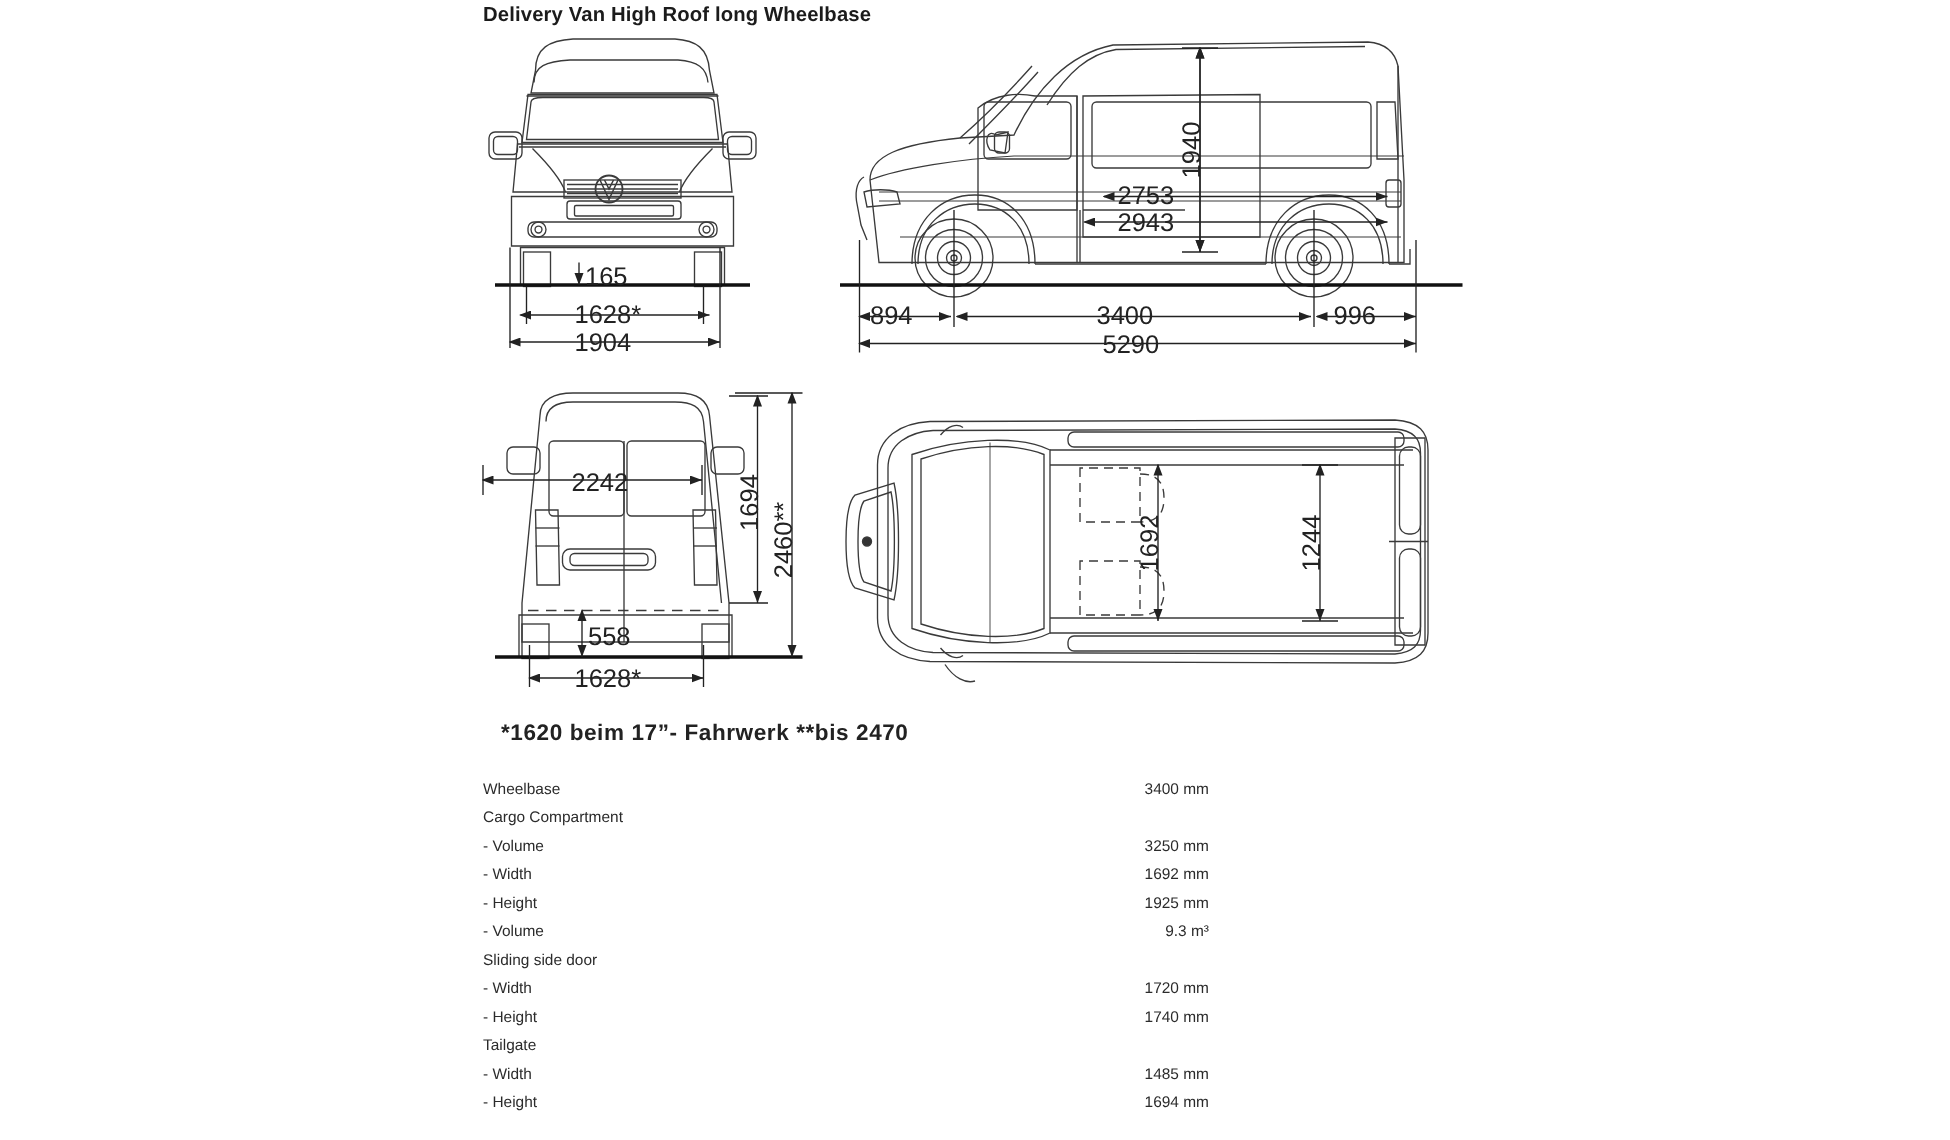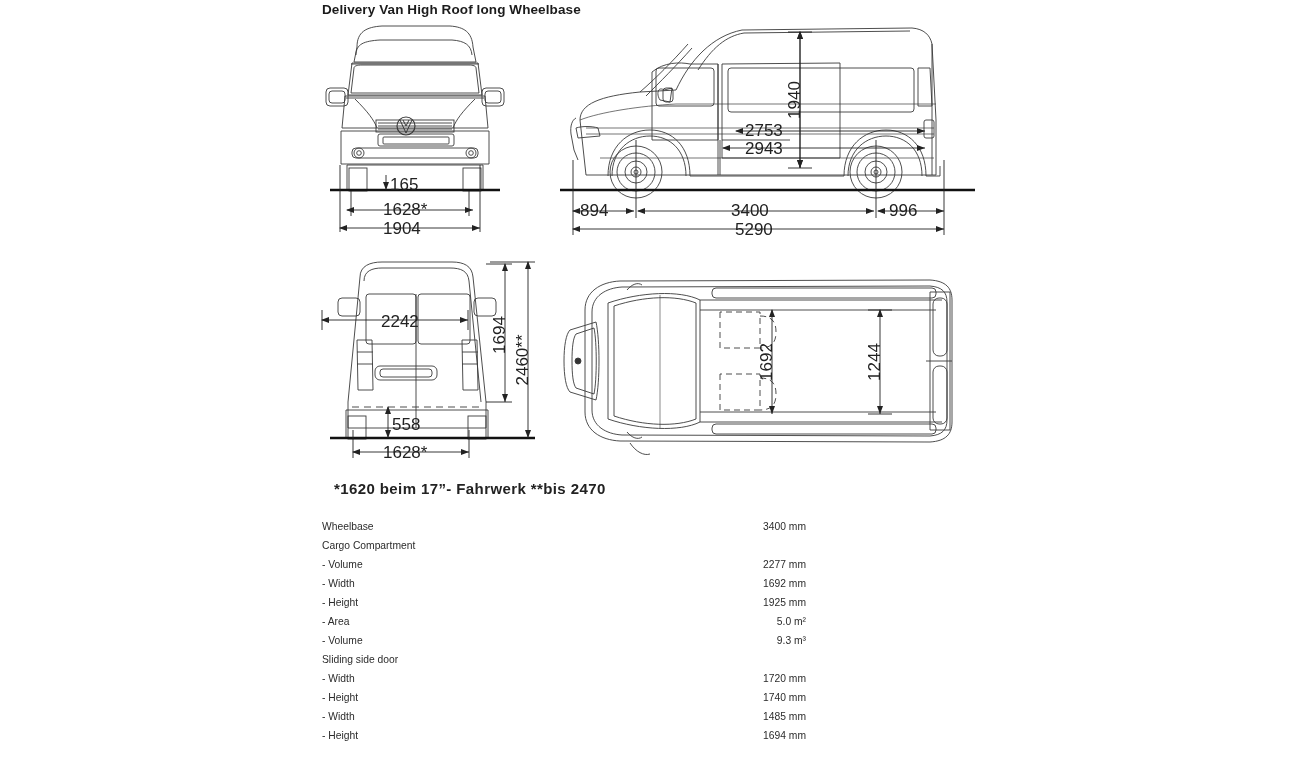--- a/index.html
+++ b/index.html
@@ -323,50 +323,50 @@
       <div class="spec-row">
         <span class="spec-label">Wheelbase</span>
         <span class="spec-value">3400 mm</span>
       </div>
       <div class="spec-row group">
         <span class="spec-label">Cargo Compartment</span>
         <span class="spec-value"></span>
       </div>
       <div class="spec-row">
         <span class="spec-label">- Volume</span>
-        <span class="spec-value">2277 mm</span>
+        <span class="spec-value">3250 mm</span>
       </div>
       <div class="spec-row">
         <span class="spec-label">- Width</span>
         <span class="spec-value">1692 mm</span>
       </div>
       <div class="spec-row">
         <span class="spec-label">- Height</span>
         <span class="spec-value">1925 mm</span>
-      </div>
-      <div class="spec-row">
-        <span class="spec-label">- Area</span>
-        <span class="spec-value">5.0 m²</span>
       </div>
       <div class="spec-row">
         <span class="spec-label">- Volume</span>
         <span class="spec-value">9.3 m³</span>
       </div>
       <div class="spec-row group">
         <span class="spec-label">Sliding side door</span>
         <span class="spec-value"></span>
       </div>
       <div class="spec-row">
         <span class="spec-label">- Width</span>
         <span class="spec-value">1720 mm</span>
       </div>
       <div class="spec-row">
         <span class="spec-label">- Height</span>
         <span class="spec-value">1740 mm</span>
       </div>
+      <div class="spec-row group">
+        <span class="spec-label">Tailgate</span>
+        <span class="spec-value"></span>
+      </div>
       <div class="spec-row">
         <span class="spec-label">- Width</span>
         <span class="spec-value">1485 mm</span>
       </div>
       <div class="spec-row">
         <span class="spec-label">- Height</span>
         <span class="spec-value">1694 mm</span>
       </div>
     </div>
 </div>

